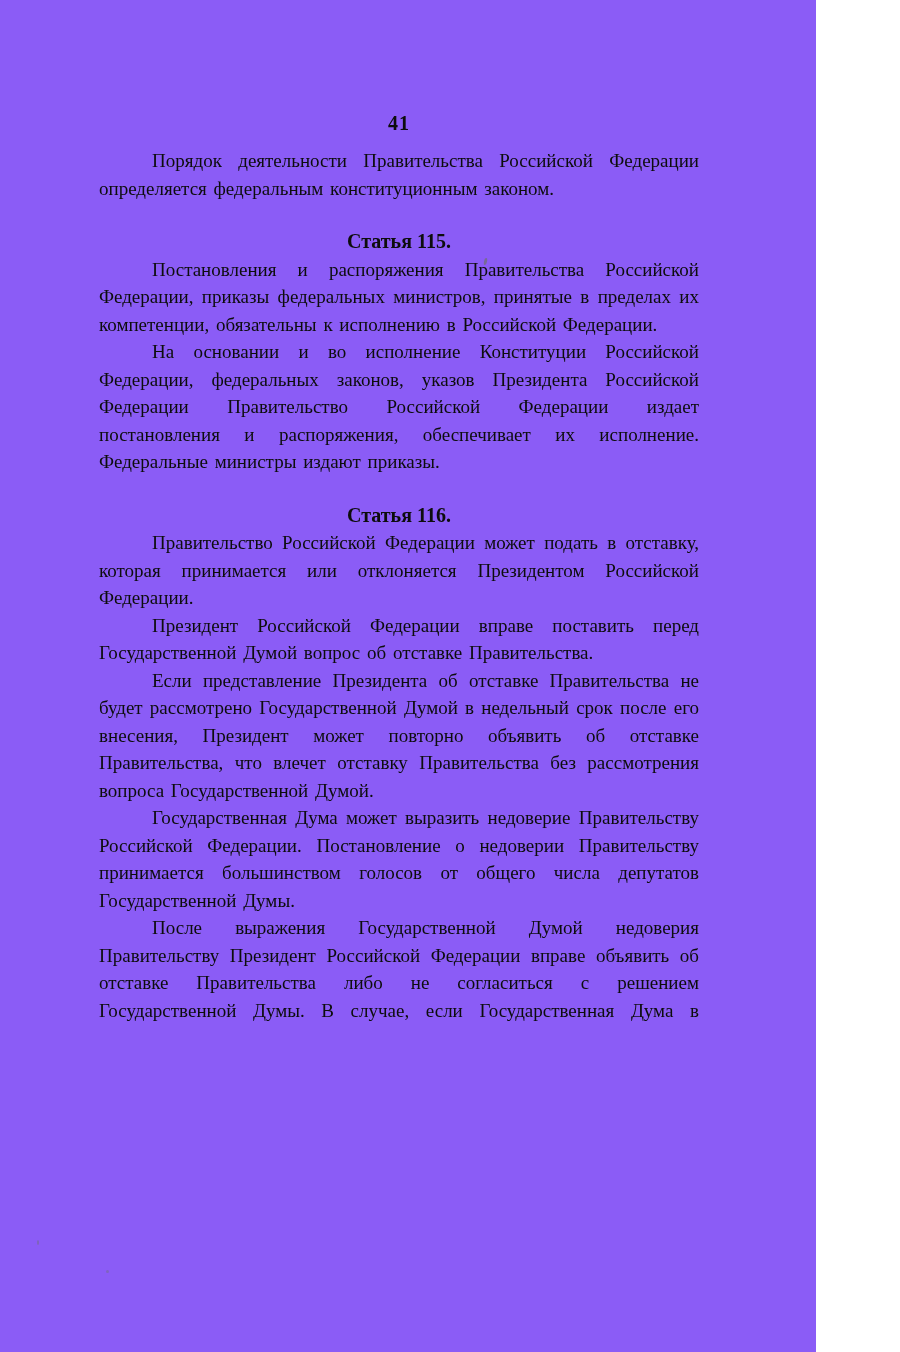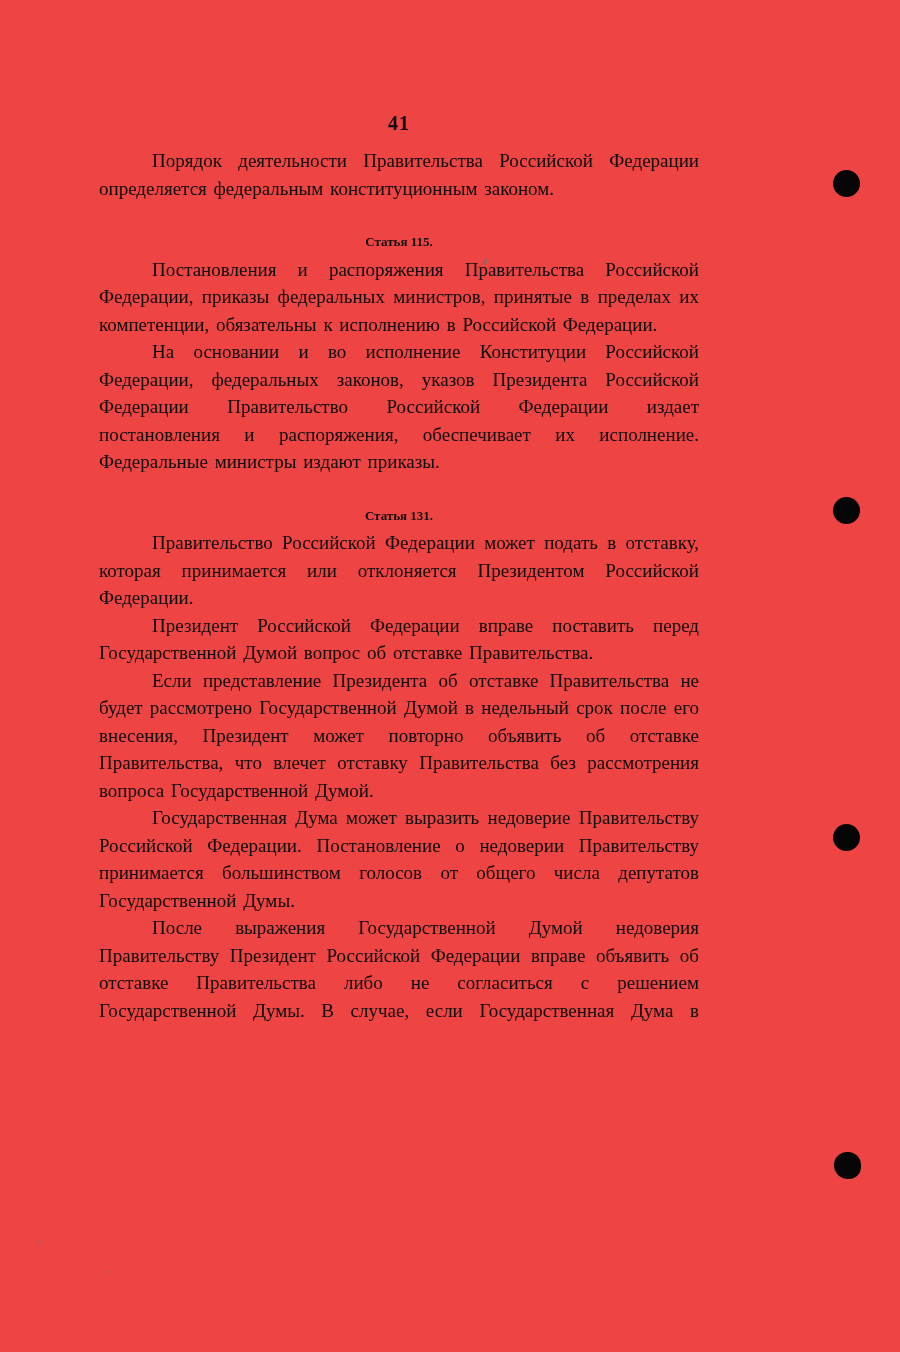--- a/index.html
+++ b/index.html
@@ -2,23 +2,23 @@
 <html lang="ru"><head>
 <meta charset="utf-8">
 <style>
   html, body {
     margin: 0;
     padding: 0;
     background: #ffffff;
   }
   .page {
     position: relative;
-    width: 900px;
+    width: 816px;
     height: 1352px;
-    background: #ef4444;
+    background: #8b5cf6;
     font-family: "Liberation Serif", "DejaVu Serif", serif;
     color: #0d0d0d;
     overflow: hidden;
   }
   .page-number {
     position: absolute;
     top: 112px;
     left: 99px;
     width: 600px;
     text-align: center;
@@ -38,21 +38,21 @@
     margin: 0;
     text-align: justify;
     text-indent: 53px;
     word-spacing: 2px;
   }
   .para.continues {
     text-align-last: justify;
   }
   .heading {
     margin: 26px 0 0 0;
-    font-size: 13px;
+    font-size: 20px;
     line-height: 27.5px;
     font-weight: 700;
     text-align: center;
   }
   .binding-dot {
     position: absolute;
     width: 27px;
     height: 27px;
     border-radius: 50%;
     background: #050505;
@@ -80,21 +80,21 @@
 
   <div class="content">
 
     <p class="para">Порядок деятельности Правительства Российской Федерации определяется федеральным конституционным законом.</p>
 
     <h2 class="heading">Статья 115.</h2>
 
     <p class="para">Постановления и распоряжения Правительства Российской Федерации, приказы федеральных министров, принятые в пределах их компетенции, обязательны к исполнению в Российской Федерации.</p>
     <p class="para">На основании и во исполнение Конституции Российской Федерации, федеральных законов, указов Президента Российской Федерации Правительство Российской Федерации издает постановления и распоряжения, обеспечивает их исполнение. Федеральные министры издают приказы.</p>
 
-    <h2 class="heading">Статья 131.</h2>
+    <h2 class="heading">Статья 116.</h2>
 
     <p class="para">Правительство Российской Федерации может подать в отставку, которая принимается или отклоняется Президентом Российской Федерации.</p>
     <p class="para">Президент Российской Федерации вправе поставить перед Государственной Думой вопрос об отставке Правительства.</p>
     <p class="para">Если представление Президента об отставке Правительства не будет рассмотрено Государственной Думой в недельный срок после его внесения, Президент может повторно объявить об отставке Правительства, что влечет отставку Правительства без рассмотрения вопроса Государственной Думой.</p>
     <p class="para">Государственная Дума может выразить недоверие Правительству Российской Федерации. Постановление о недоверии Правительству принимается большинством голосов от общего числа депутатов Государственной Думы.</p>
     <p class="para continues">После выражения Государственной Думой недоверия Правительству Президент Российской Федерации вправе объявить об отставке Правительства либо не согласиться с решением Государственной Думы. В случае, если Государственная Дума в</p>
 
   </div>
 
   <div class="binding-dot d1"></div>

